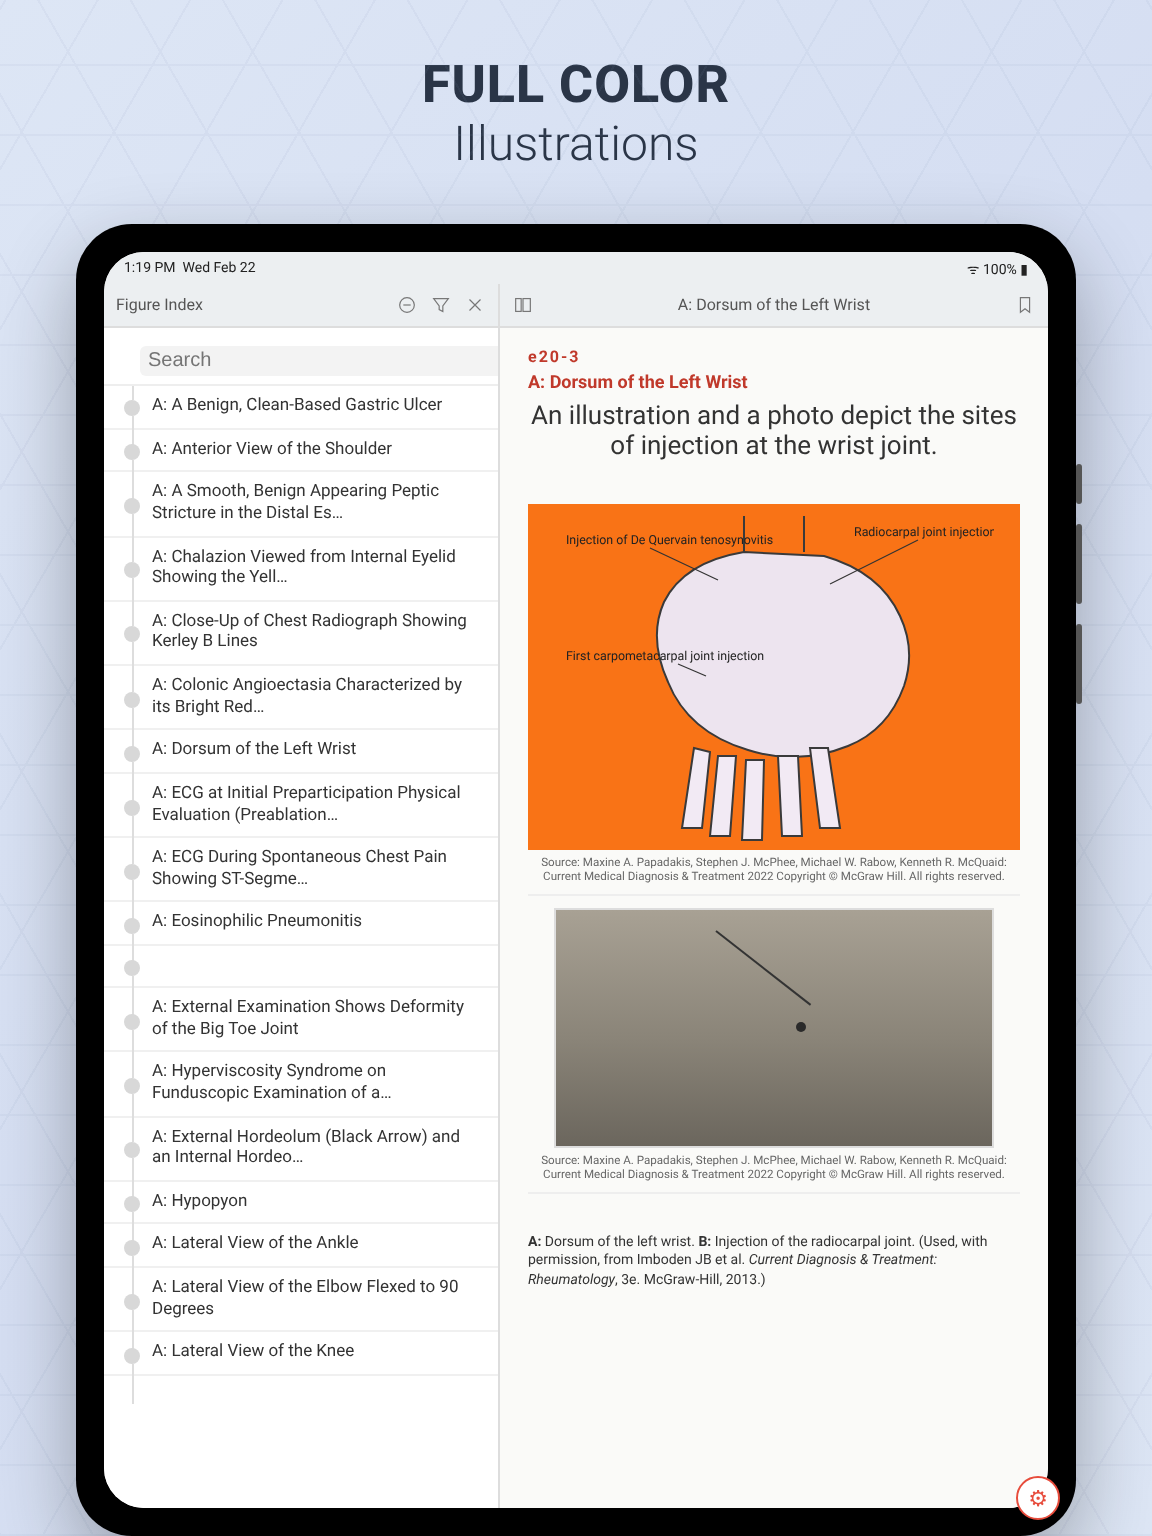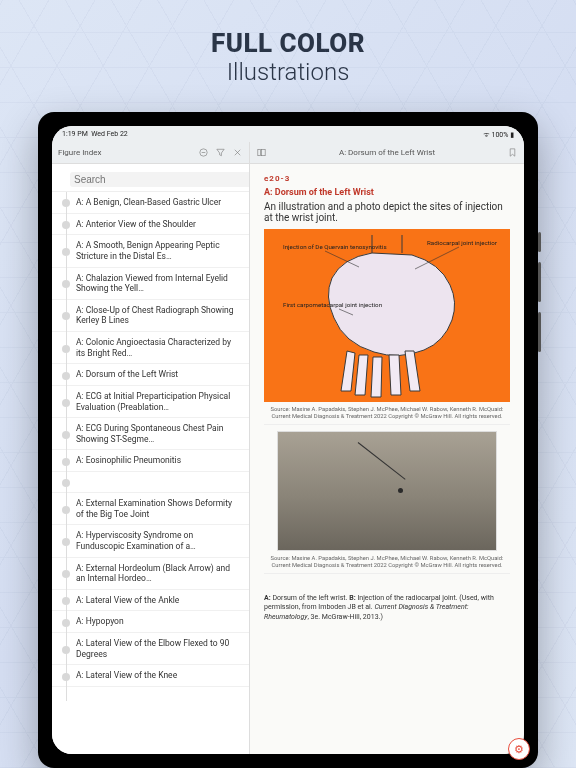--- a/index.html
+++ b/index.html
@@ -23,21 +23,21 @@
     color: #2a3547;
   }
   .headline .bold { font-size: 26px; font-weight: 800; letter-spacing: 0.5px; }
   .headline .light { font-size: 24px; font-weight: 300; }
   .tablet {
     position: absolute;
     left: 50%; transform: translateX(-50%);
     top: 112px;
     width: 500px; height: 656px;
     background: #000;
-    border-radius: 16px;
+    border-radius: 28px;
     padding: 14px;
     box-shadow: 0 16px 40px rgba(0,0,0,.3);
   }
   .side-btns { position: absolute; right: -3px; top: 120px; width: 3px; }
   .side-btns div { background:#555; width:3px; margin-bottom:10px; border-radius:2px; }
   .sb1{height:20px}.sb2{height:40px}.sb3{height:40px}
   .screen {
     width: 100%; height: 100%;
     background: #f6f6f6;
     border-radius: 20px;
@@ -90,21 +90,21 @@
   }
   .item .dot::before{top:-8px; height:8px}
   .item .dot::after{top:8px; height:20px}
   .item .label { flex:1; overflow:hidden; }
   .main {
     flex:1; background:#fafaf8; padding:10px 14px; font-size:8px;
     color:#333; overflow:hidden;
   }
   .fignum { color:#c0392b; font-weight:700; letter-spacing:1px; font-size:8px; }
   .figtitle { color:#c0392b; font-weight:700; font-size:9px; margin:4px 0; }
-  .figdesc { font-size:10px; margin-bottom:6px; }
+  .figdesc { font-size:13px; margin-bottom:21px;text-align:center; }
   .illus {
     background:#f97316; padding:4px; margin-bottom:2px;
     display:flex; justify-content:center;
   }
   .illus svg { width: 220px; height: 165px; }
   .credit {
     font-size:5.8px; color:#666; padding:2px 6px 4px;
     border-bottom:1px solid #eee; margin-bottom:6px; line-height:1.2;
     text-align:center;
   }
@@ -235,25 +235,25 @@
             <div class="item">
               <span class="dot"></span>
               <span class="label">A: Hyperviscosity Syndrome on Funduscopic Examination of a…</span>
             </div>
             <div class="item">
               <span class="dot"></span>
               <span class="label">A: External Hordeolum (Black Arrow)  and  an Internal Hordeo…</span>
             </div>
             <div class="item">
               <span class="dot"></span>
+              <span class="label">A: Hypopyon</span>
+            </div>
+            <div class="item">
+              <span class="dot"></span>
               <span class="label">A: Lateral View of the Ankle</span>
-            </div>
-            <div class="item">
-              <span class="dot"></span>
-              <span class="label">A: Hypopyon</span>
             </div>
             <div class="item">
               <span class="dot"></span>
               <span class="label">A: Lateral View of the Elbow Flexed to 90 Degrees</span>
             </div>
             <div class="item">
               <span class="dot"></span>
               <span class="label">A: Lateral View of the Knee</span>
             </div>
           </div>

